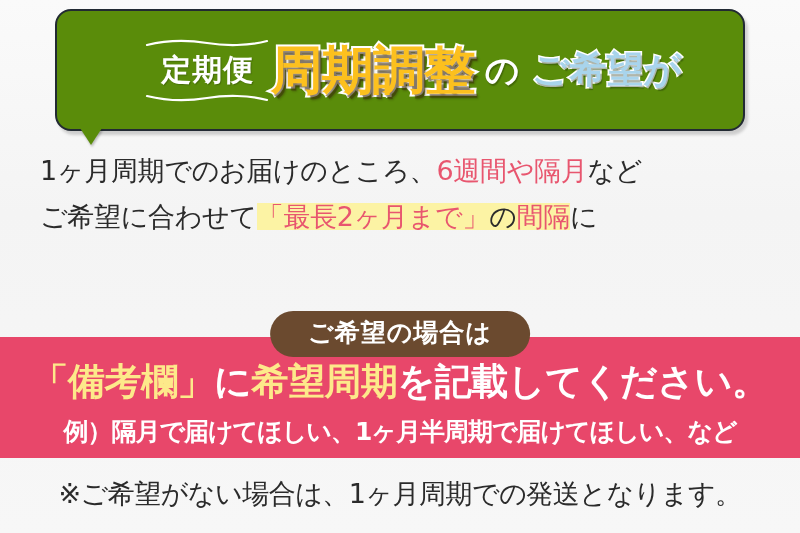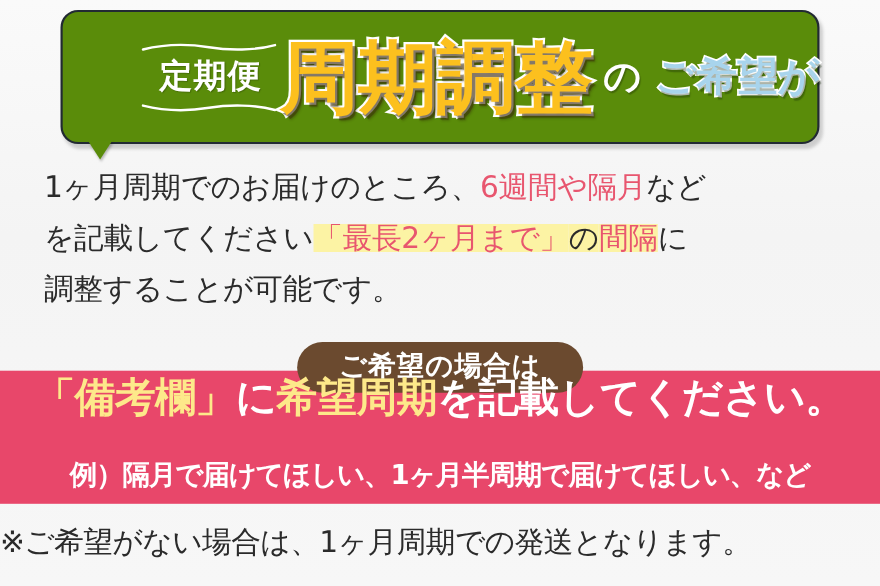--- a/index.html
+++ b/index.html
@@ -66,21 +66,21 @@
   }
 
   .header-inner {
     position: absolute;
     left: 55px;
     top: 9px;
     width: 690px;
     height: 122px;
     display: flex;
     align-items: center;
-    justify-content: flex-end;
+    justify-content: center;
   }
 
   
   .teiki-block {
     position: relative;
     margin-left: 26px;
     width: 126px;
     text-align: center;
   }
   .teiki-text {
@@ -97,21 +97,21 @@
     width: 124px;
     height: 9px;
     overflow: visible;
   }
   .wave-top { margin-bottom: 7px; }
   .wave-bot { margin-top: 8px; }
 
   
   .main-title {
     margin-left: 0;
-    font-size: 72px;
+    font-size: 52px;
     font-weight: 700;
     line-height: 1;
     letter-spacing: -1px;
     color: #fcc01e;
     white-space: nowrap;
     -webkit-text-stroke: 4px #ffffff;
     paint-order: stroke fill;
     text-shadow:
       3px 4px 0 rgba(60,40,10,0.45),
       4px 5px 2px rgba(40,25,5,0.30);
@@ -185,21 +185,21 @@
     font-weight: 600;
     letter-spacing: 1px;
     padding: 7px 38px 9px 38px;
     border-radius: 24px;
     white-space: nowrap;
     line-height: 1.2;
   }
   .pink-main {
     position: absolute;
     left: 0;
-    top: 342px;
+    top: 362px;
     width: 800px;
     text-align: center;
     color: #ffffff;
     font-size: 37px;
     font-weight: 700;
     line-height: 1.1;
     white-space: nowrap;
     letter-spacing: -0.5px;
   }
   .cream { color: #fde98a; }
@@ -216,21 +216,21 @@
     white-space: nowrap;
     letter-spacing: -1px;
   }
 
   
   .footer-note {
     position: absolute;
     left: 0;
     top: 478px;
     width: 800px;
-    text-align: left;
+    text-align: center;
     color: #2b2b2b;
     font-size: 27px;
     font-weight: 400;
     line-height: 1.2;
     white-space: nowrap;
     letter-spacing: -0.5px;
   }
 </style>
 </head>
 <body>
@@ -261,23 +261,22 @@
       <div class="kibou-block">
         <div class="kibou-line">ご希望が</div>
       </div>
 
     </div>
   </div>
 
   <div class="body-text">
     <div class="line"><span>1ヶ月周期でのお届けのところ、</span><span class="pink">6週間や隔月</span><span>など</span></div>
 
-    <div class="line"><span>を記載してください</span><span class="hl pink">「最長2ヶ月まで」</span><span class="hl">の</span><span class="hl pink">間隔</span><span>に</span></div>
-
-    <div class="line">調整することが可能です。</div>
+    <div class="line"><span>ご希望に合わせて</span><span class="hl pink">「最長2ヶ月まで」</span><span class="hl">の</span><span class="hl pink">間隔</span><span>に</span></div>
+
   </div>
 
   <div class="pink-band"></div>
 
   <div class="pill">ご希望の場合は</div>
 
   <div class="pink-main"><span class="cream">「備考欄」</span><span>に</span><span class="cream">希望周期</span><span>を記載してください。</span></div>
 
   <div class="pink-example">例）隔月で届けてほしい、1ヶ月半周期で届けてほしい、など</div>
 

